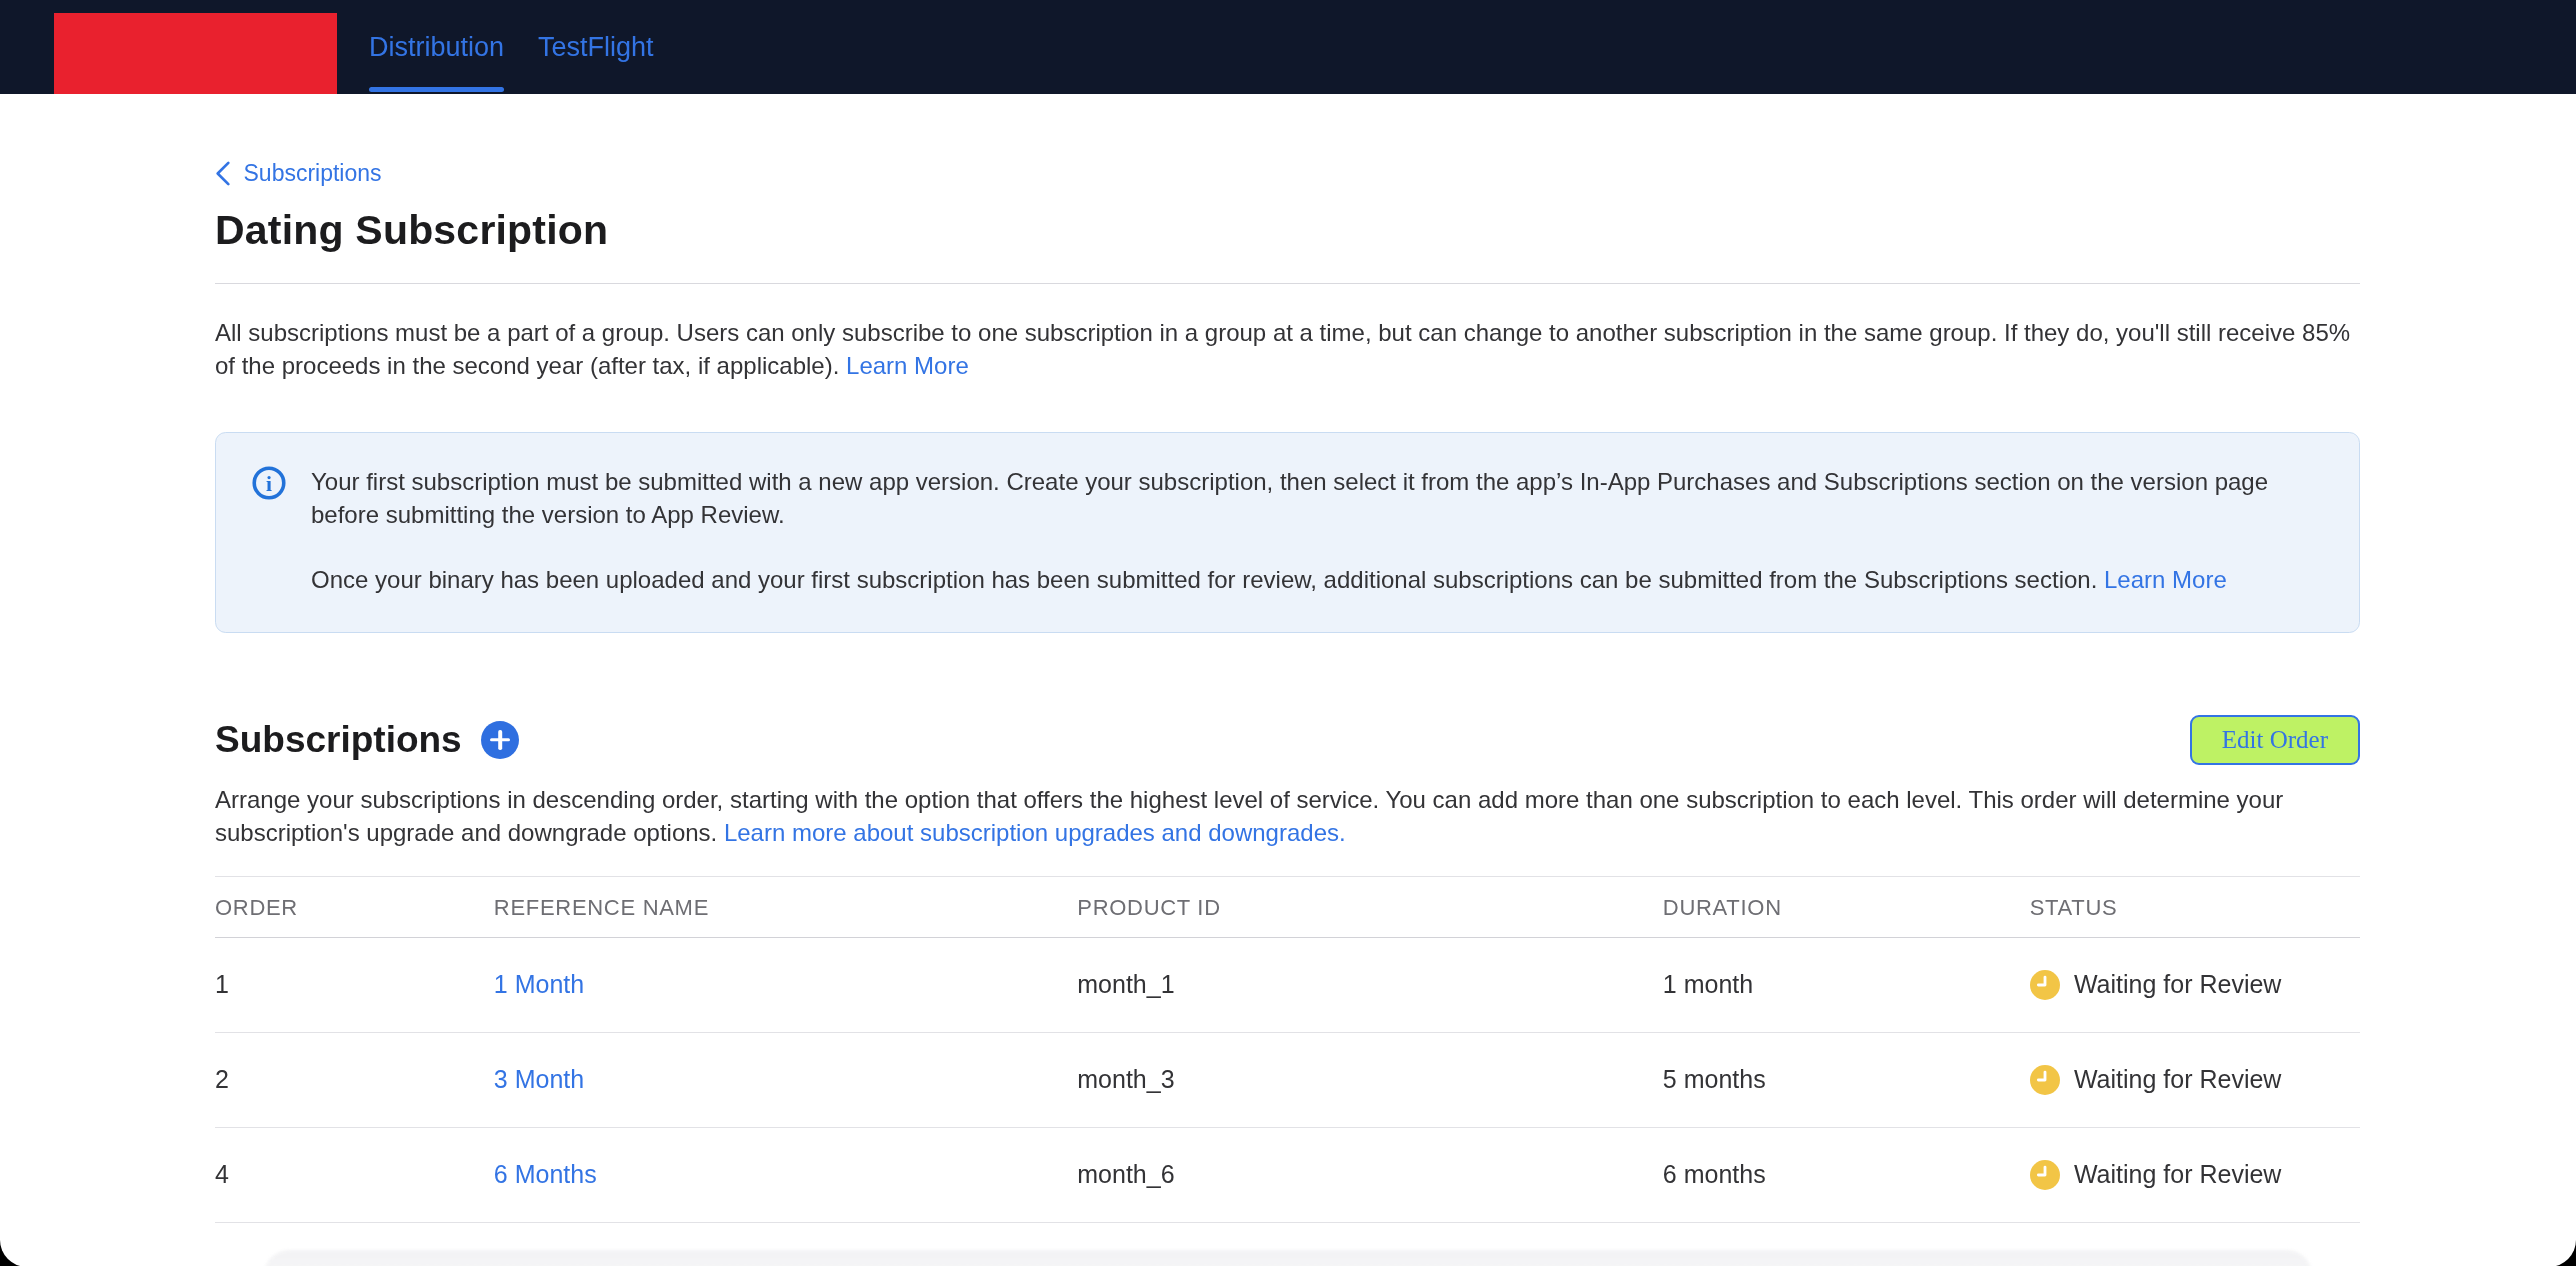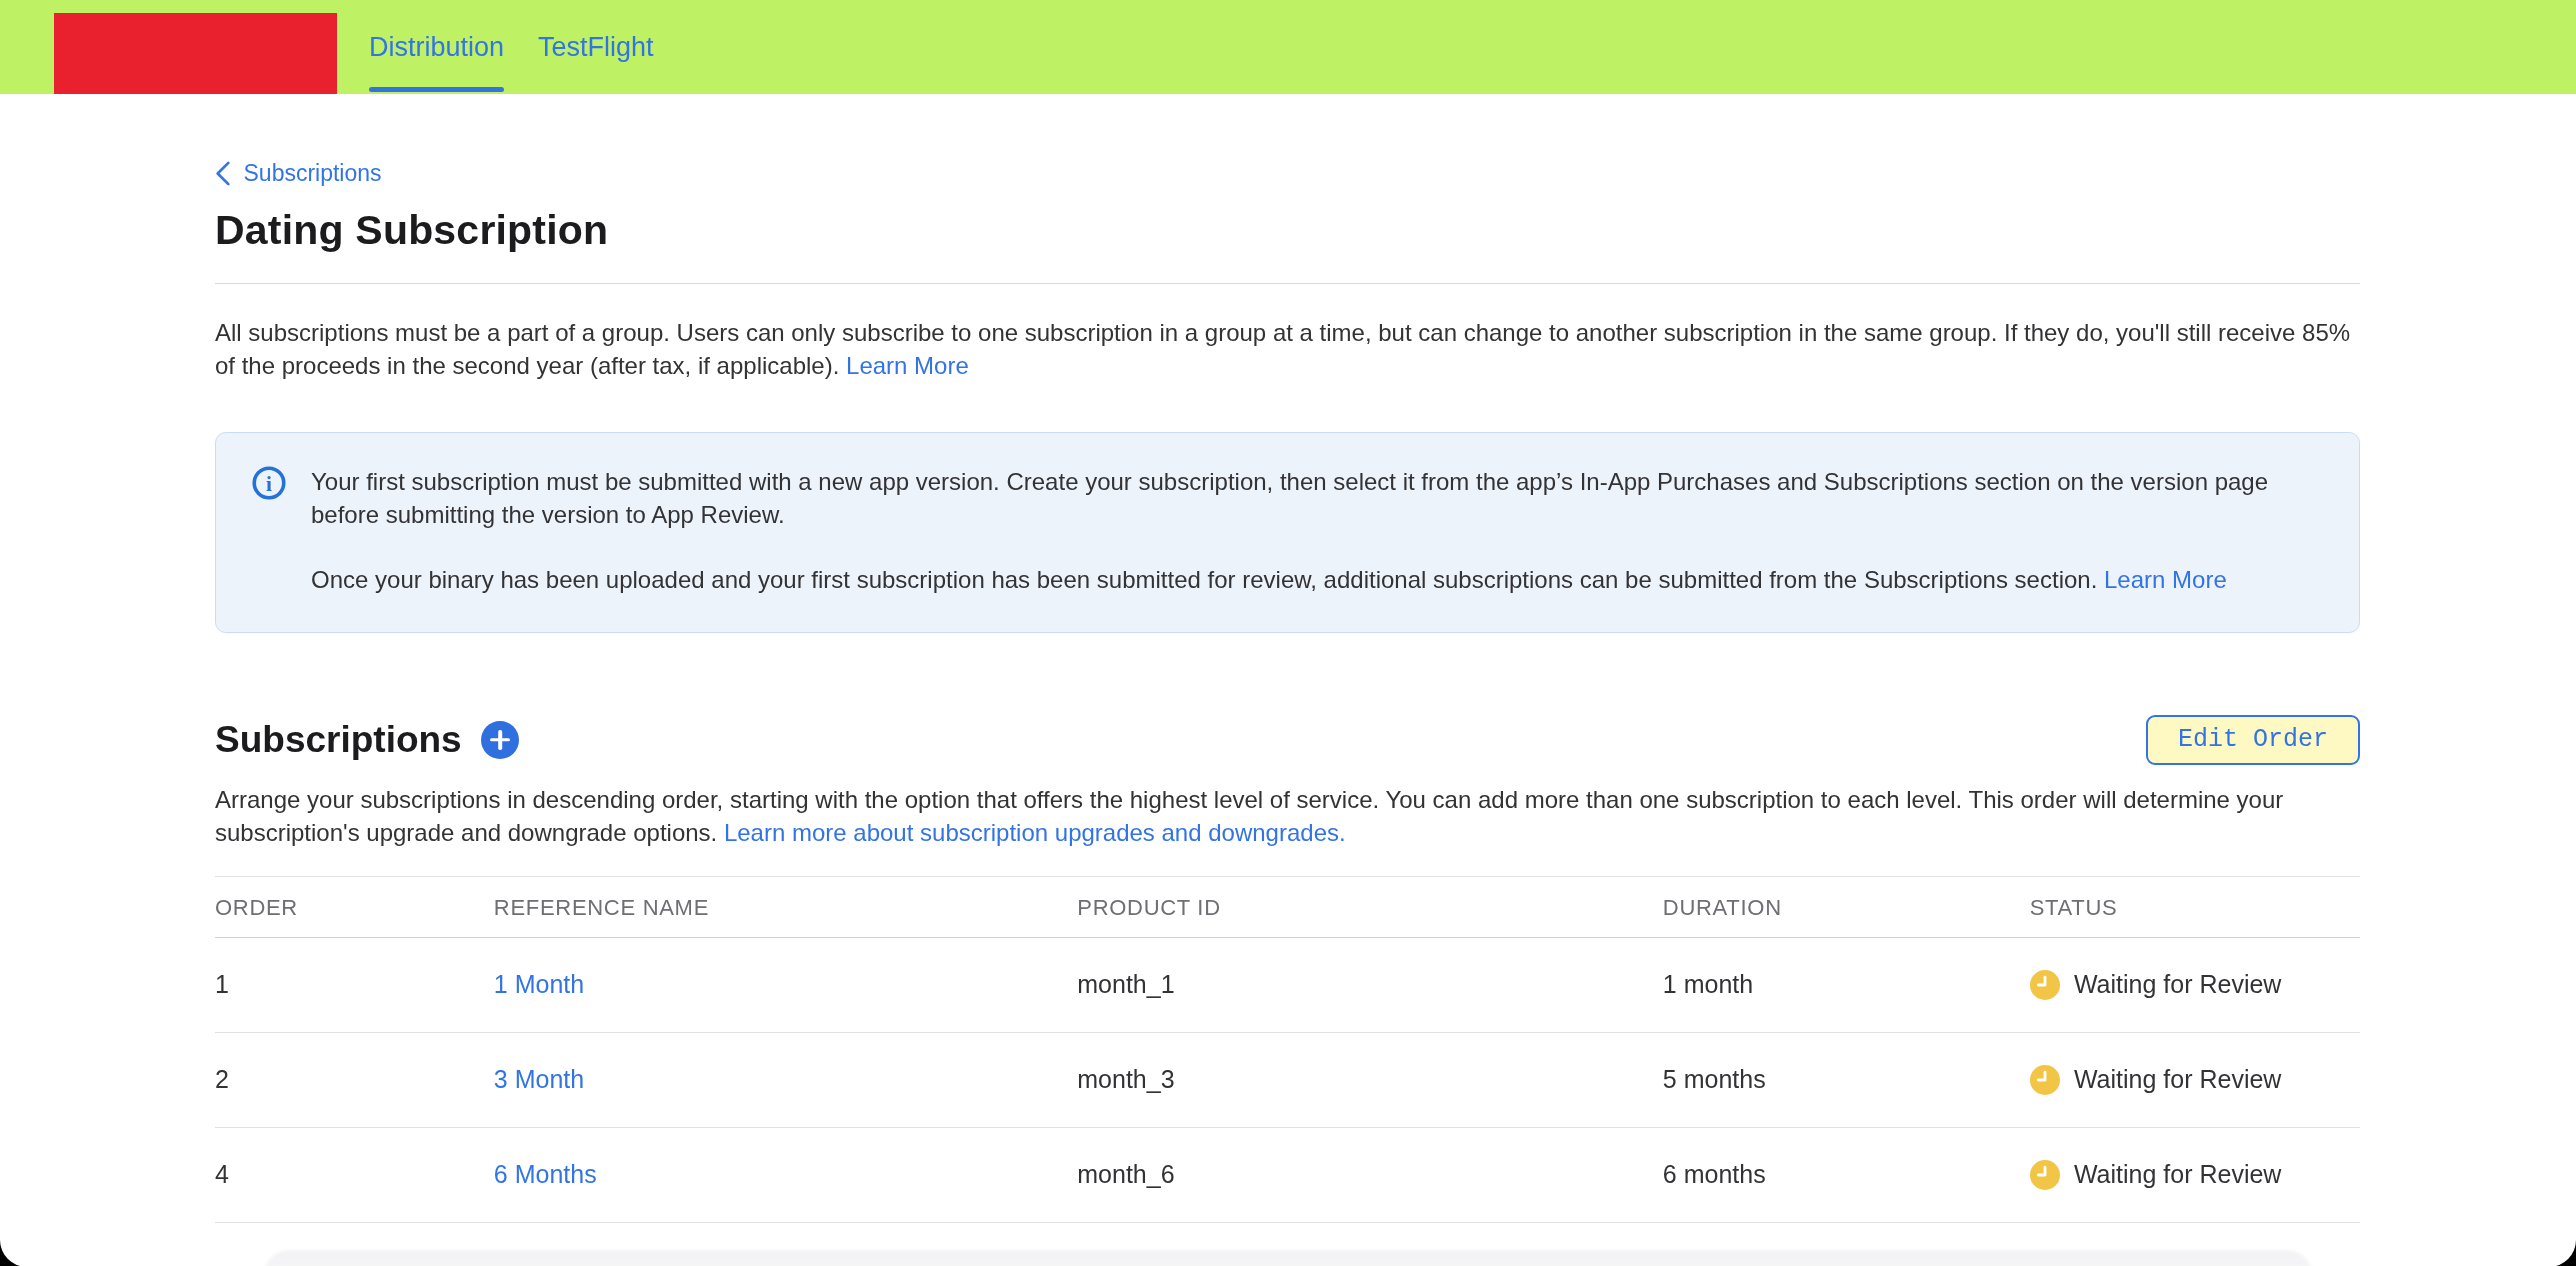--- a/index.html
+++ b/index.html
@@ -9,21 +9,21 @@
     font-family: "Liberation Sans", sans-serif;
     color: #333336;
     overflow: hidden;
     position: relative;
   }
 
   
   .navbar {
     position: relative;
     width: 100%; height: 94px;
-    background: #bef264;
+    background: #0f172a;
   }
   .logo-redaction {
     position: absolute;
     left: 54px; top: 12.5px;
     width: 283px; height: 81px;
     background: #e9212e;
   }
   .nav-tabs {
     position: absolute;
     left: 369px; top: 0;
@@ -141,26 +141,26 @@
     position: absolute;
     background: #ffffff;
     border-radius: 1.8px;
   }
   .add-button::before { left: 50%; top: 9px; bottom: 9px; width: 3.6px; transform: translateX(-50%); }
   .add-button::after  { top: 50%; left: 9px; right: 9px; height: 3.6px; transform: translateY(-50%); }
 
   .edit-order-button {
     height: 50px;
     padding: 0 30px;
-    background: #fef9c3;
+    background: #bef264;
     border: 2.2px solid #3374e4;
     border-radius: 9px;
     color: #3374e4;
     font-size: 25px;
-    font-family: Liberation Mono, monospace;
+    font-family: Liberation Serif, serif;
     cursor: pointer;
   }
 
   .section-desc {
     margin-top: 18px;
     font-size: 24px;
     line-height: 33px;
     color: #333336;
     max-width: 2138px;
   }

